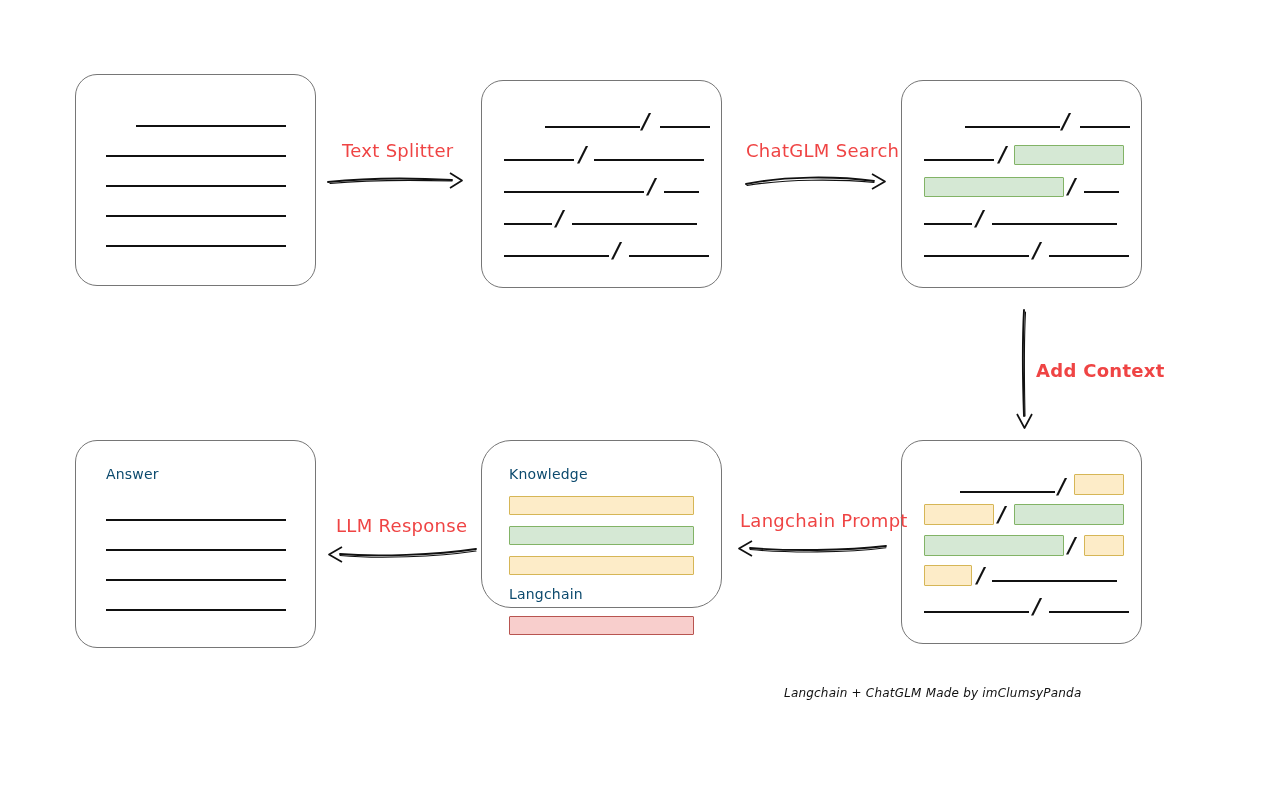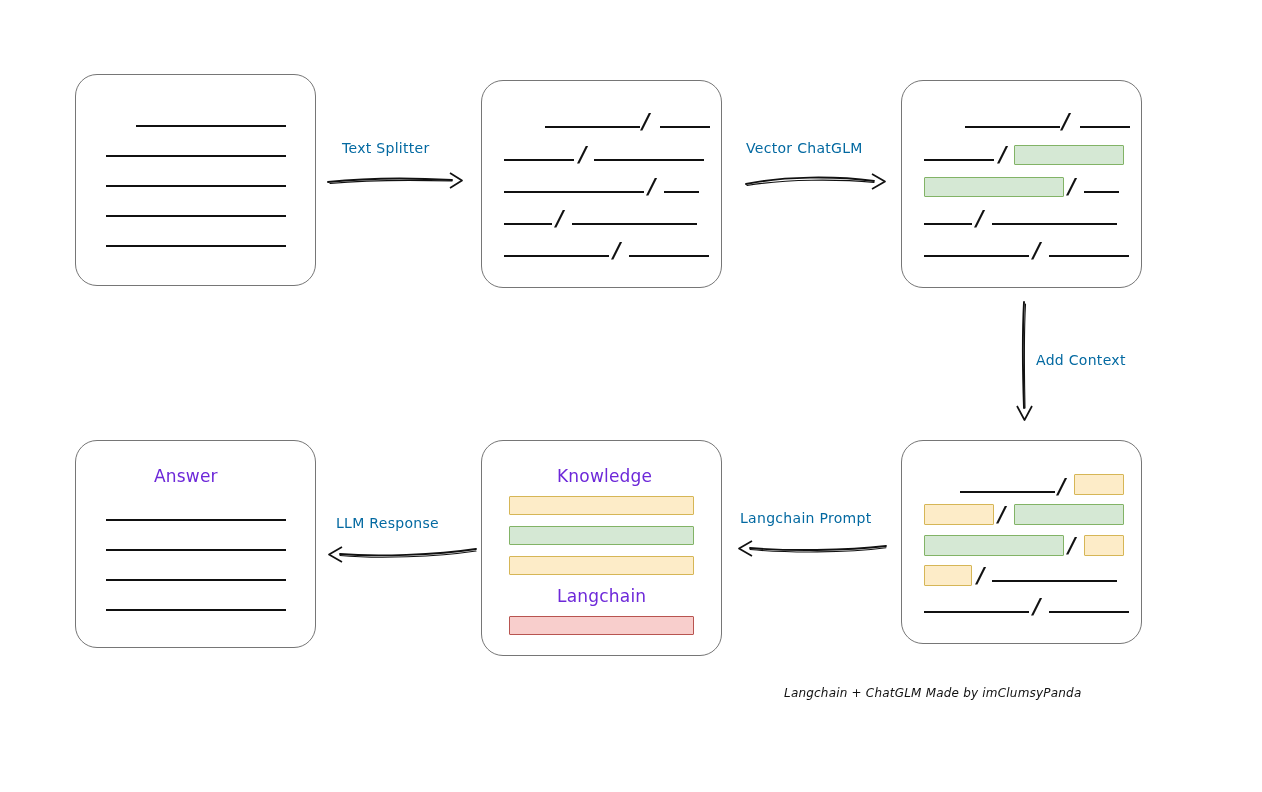--- a/index.html
+++ b/index.html
@@ -50,35 +50,34 @@
     border-style: solid;
     border-radius: 1px;
   }
   .bar.green  { background: #d5e8d4; border-color: #82b366; }
   .bar.yellow { background: #fdecc8; border-color: #d6b656; }
   .bar.red    { background: #f8cecc; border-color: #b85450; }
 
   
   .box-caption {
     position: absolute;
-    color: #6d28d9;
-    font-size: 17px;
+    color: #0c4a6e;
+    font-size: 14px;
     letter-spacing: 0.2px;
     white-space: nowrap;
     font-family: "DejaVu Sans", sans-serif;
-    margin-left: 48px;
   }
 
   
   .arrow-group { position: absolute; }
   .arrow-group .arrow-label {
     position: absolute;
     white-space: nowrap;
-    color: #0369a1;
-    font-size: 14px;
+    color: #ef4444;
+    font-size: 18px;
     letter-spacing: 0.3px;
     font-family: "DejaVu Sans", sans-serif;
     text-align: right;
   }
   .arrow-group svg { position: absolute; overflow: visible; }
 
   
   .credit {
     position: absolute;
     color: #111111;
@@ -126,21 +125,21 @@
   <div class="ln" style="left:22px;  top:142px; width:48px;"></div>
   <div class="slash" style="left:74px;  top:128px;">/</div>
   <div class="ln" style="left:90px;  top:142px; width:125px;"></div>
 
   <div class="ln" style="left:22px;  top:174px; width:105px;"></div>
   <div class="slash" style="left:131px; top:160px;">/</div>
   <div class="ln" style="left:147px; top:174px; width:80px;"></div>
 </div>
 
 <div class="arrow-group" style="left:744px; top:140px; width:145px; height:52px;">
-  <div class="arrow-label" style="left:2px; top:0px;">Vector ChatGLM</div>
+  <div class="arrow-label" style="left:2px; top:0px;">ChatGLM Search</div>
   <svg width="145" height="24" style="left:0px; top:28px;">
     <path d="M2,16 C40,8 92,8 130,13" stroke="#111" stroke-width="1.9" fill="none" stroke-linecap="round"></path>
     <path d="M3,17.5 C42,11 94,11 130,14.5" stroke="#111" stroke-width="1.2" fill="none" stroke-linecap="round"></path>
     <path d="M128,6 L141,13.5 L128,21" stroke="#111" stroke-width="1.7" fill="none" stroke-linejoin="round"></path>
   </svg>
 </div>
 
 <div class="doc-box" style="left:901px; top:80px; width:241px; height:208px;">
 
   <div class="ln" style="left:63px;  top:45px;  width:95px;"></div>
@@ -157,21 +156,21 @@
 
   <div class="ln" style="left:22px;  top:142px; width:48px;"></div>
   <div class="slash" style="left:74px;  top:128px;">/</div>
   <div class="ln" style="left:90px;  top:142px; width:125px;"></div>
 
   <div class="ln" style="left:22px;  top:174px; width:105px;"></div>
   <div class="slash" style="left:131px; top:160px;">/</div>
   <div class="ln" style="left:147px; top:174px; width:80px;"></div>
 </div>
 
-<div class="arrow-group" style="left:1000px; top:300px; width:160px; height:122px;">
+<div class="arrow-group" style="left:1000px; top:308px; width:160px; height:122px;font-weight:bold;">
   <div class="arrow-label" style="left:36px; top:52px;">Add Context</div>
   <svg width="34" height="122" style="left:8px; top:0px;">
     <path d="M16,2 C14,40 15,80 16,108" stroke="#111" stroke-width="1.9" fill="none" stroke-linecap="round"></path>
     <path d="M17.5,4 C15.5,42 16.5,80 17,108" stroke="#111" stroke-width="1.1" fill="none" stroke-linecap="round"></path>
     <path d="M9,106 L16.5,120 L24,106" stroke="#111" stroke-width="1.7" fill="none" stroke-linejoin="round"></path>
   </svg>
 </div>
 
 <div class="doc-box" style="left:901px; top:440px; width:241px; height:204px;">
 
@@ -198,21 +197,21 @@
 
 <div class="arrow-group" style="left:736px; top:510px; width:152px; height:50px;">
   <div class="arrow-label" style="left:4px; top:0px;">Langchain Prompt</div>
   <svg width="152" height="24" style="left:0px; top:26px;">
     <path d="M150,10 C110,15 50,15 14,12" stroke="#111" stroke-width="1.9" fill="none" stroke-linecap="round"></path>
     <path d="M150,11.8 C110,17 52,17 14,13.5" stroke="#111" stroke-width="1.1" fill="none" stroke-linecap="round"></path>
     <path d="M16,5 L3,12.5 L16,20" stroke="#111" stroke-width="1.7" fill="none" stroke-linejoin="round"></path>
   </svg>
 </div>
 
-<div class="doc-box" style="left:481px; top:440px; width:241px; height:216px;">
+<div class="doc-box" style="left:481px; top:440px; width:241px; height:168px;border-radius:30px;">
   <div class="box-caption" style="left:27px; top:25px;">Knowledge</div>
   <div class="bar yellow" style="left:27px; top:55px;  width:185px; height:19px;"></div>
   <div class="bar green" style="left:27px; top:85px;  width:185px; height:19px;"></div>
   <div class="bar yellow" style="left:27px; top:115px; width:185px; height:19px;"></div>
   <div class="box-caption" style="left:27px; top:145px;">Langchain</div>
   <div class="bar red" style="left:27px; top:175px; width:185px; height:19px;"></div>
 </div>
 
 <div class="arrow-group" style="left:328px; top:515px; width:150px; height:50px;">
   <div class="arrow-label" style="left:8px; top:0px;">LLM Response</div>

